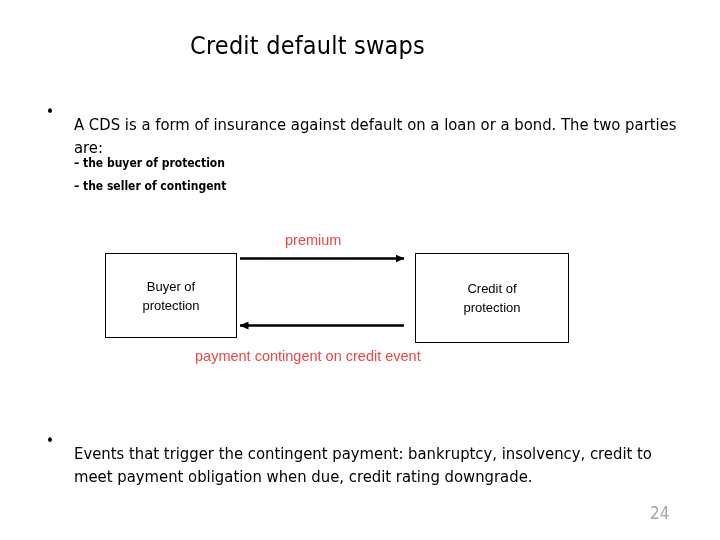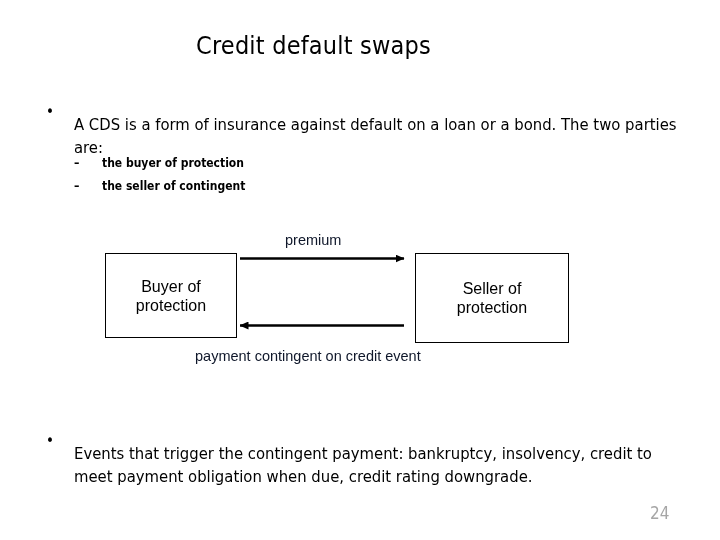--- a/index.html
+++ b/index.html
@@ -18,21 +18,21 @@
 
   .slide {
     position: absolute;
     inset: 0;
     background: #ffffff;
   }
 
   
   .slide-title {
     position: absolute;
-    left: 6px;
+    left: 0;
     top: 30px;
     width: 615px;
     text-align: center;
     font-family: "DejaVu Sans Condensed", "Liberation Sans Narrow", "Liberation Sans", sans-serif;
     font-size: 25px;
     font-weight: 400;
     line-height: 32px;
     letter-spacing: 0.2px;
     color: #000000;
     white-space: nowrap;
@@ -89,21 +89,21 @@
     white-space: nowrap;
   }
   .sub-bullets .dash {
     position: absolute;
     left: 0;
     top: 0;
     width: 16px;
   }
   .sub-bullets .stext {
     display: block;
-    margin-left: 28px;
+    margin-left: 9px;
   }
 
   
   .diagram {
     position: absolute;
     left: 0;
     top: 0;
     width: 720px;
     height: 540px;
     pointer-events: none;
@@ -112,21 +112,21 @@
   .dbox {
     position: absolute;
     border: 1.6px solid #000000;
     background: #ffffff;
     box-sizing: border-box;
     display: flex;
     align-items: center;
     justify-content: center;
     text-align: center;
     font-family: "Liberation Sans", sans-serif;
-    font-size: 16px;
+    font-size: 13px;
     line-height: 19px;
     color: #000000;
   }
   #box-buyer {
     left: 105px;
     top: 253px;
     width: 132px;
     height: 85px;
   }
   #box-seller {
@@ -134,21 +134,21 @@
     top: 253px;
     width: 154px;
     height: 90px;
   }
 
   .dlabel {
     position: absolute;
     font-family: "Liberation Sans", sans-serif;
     font-size: 14.5px;
     line-height: 19px;
-    color: #0f172a;
+    color: #ef4444;
     white-space: nowrap;
   }
   #label-premium {
     left: 285px;
     top: 231px;
   }
   #label-payment {
     left: 195px;
     top: 347px;
   }
@@ -217,21 +217,21 @@
 
     <div class="dbox" id="box-buyer">
       <div>
         <span>Buyer of</span><br>
         <span>protection</span>
       </div>
     </div>
 
     <div class="dbox" id="box-seller">
       <div>
-        <span>Seller of</span><br>
+        <span>Credit of</span><br>
         <span>protection</span>
       </div>
     </div>
 
     <div class="dlabel" id="label-payment">payment contingent on credit event</div>
   </div>
 
   <div class="bullet-l1" id="bullet-two">
     <span class="marker">•</span>
     <span class="btext">Events that trigger the contingent payment: bankruptcy, insolvency, credit to meet payment obligation when due, credit rating downgrade.</span>

